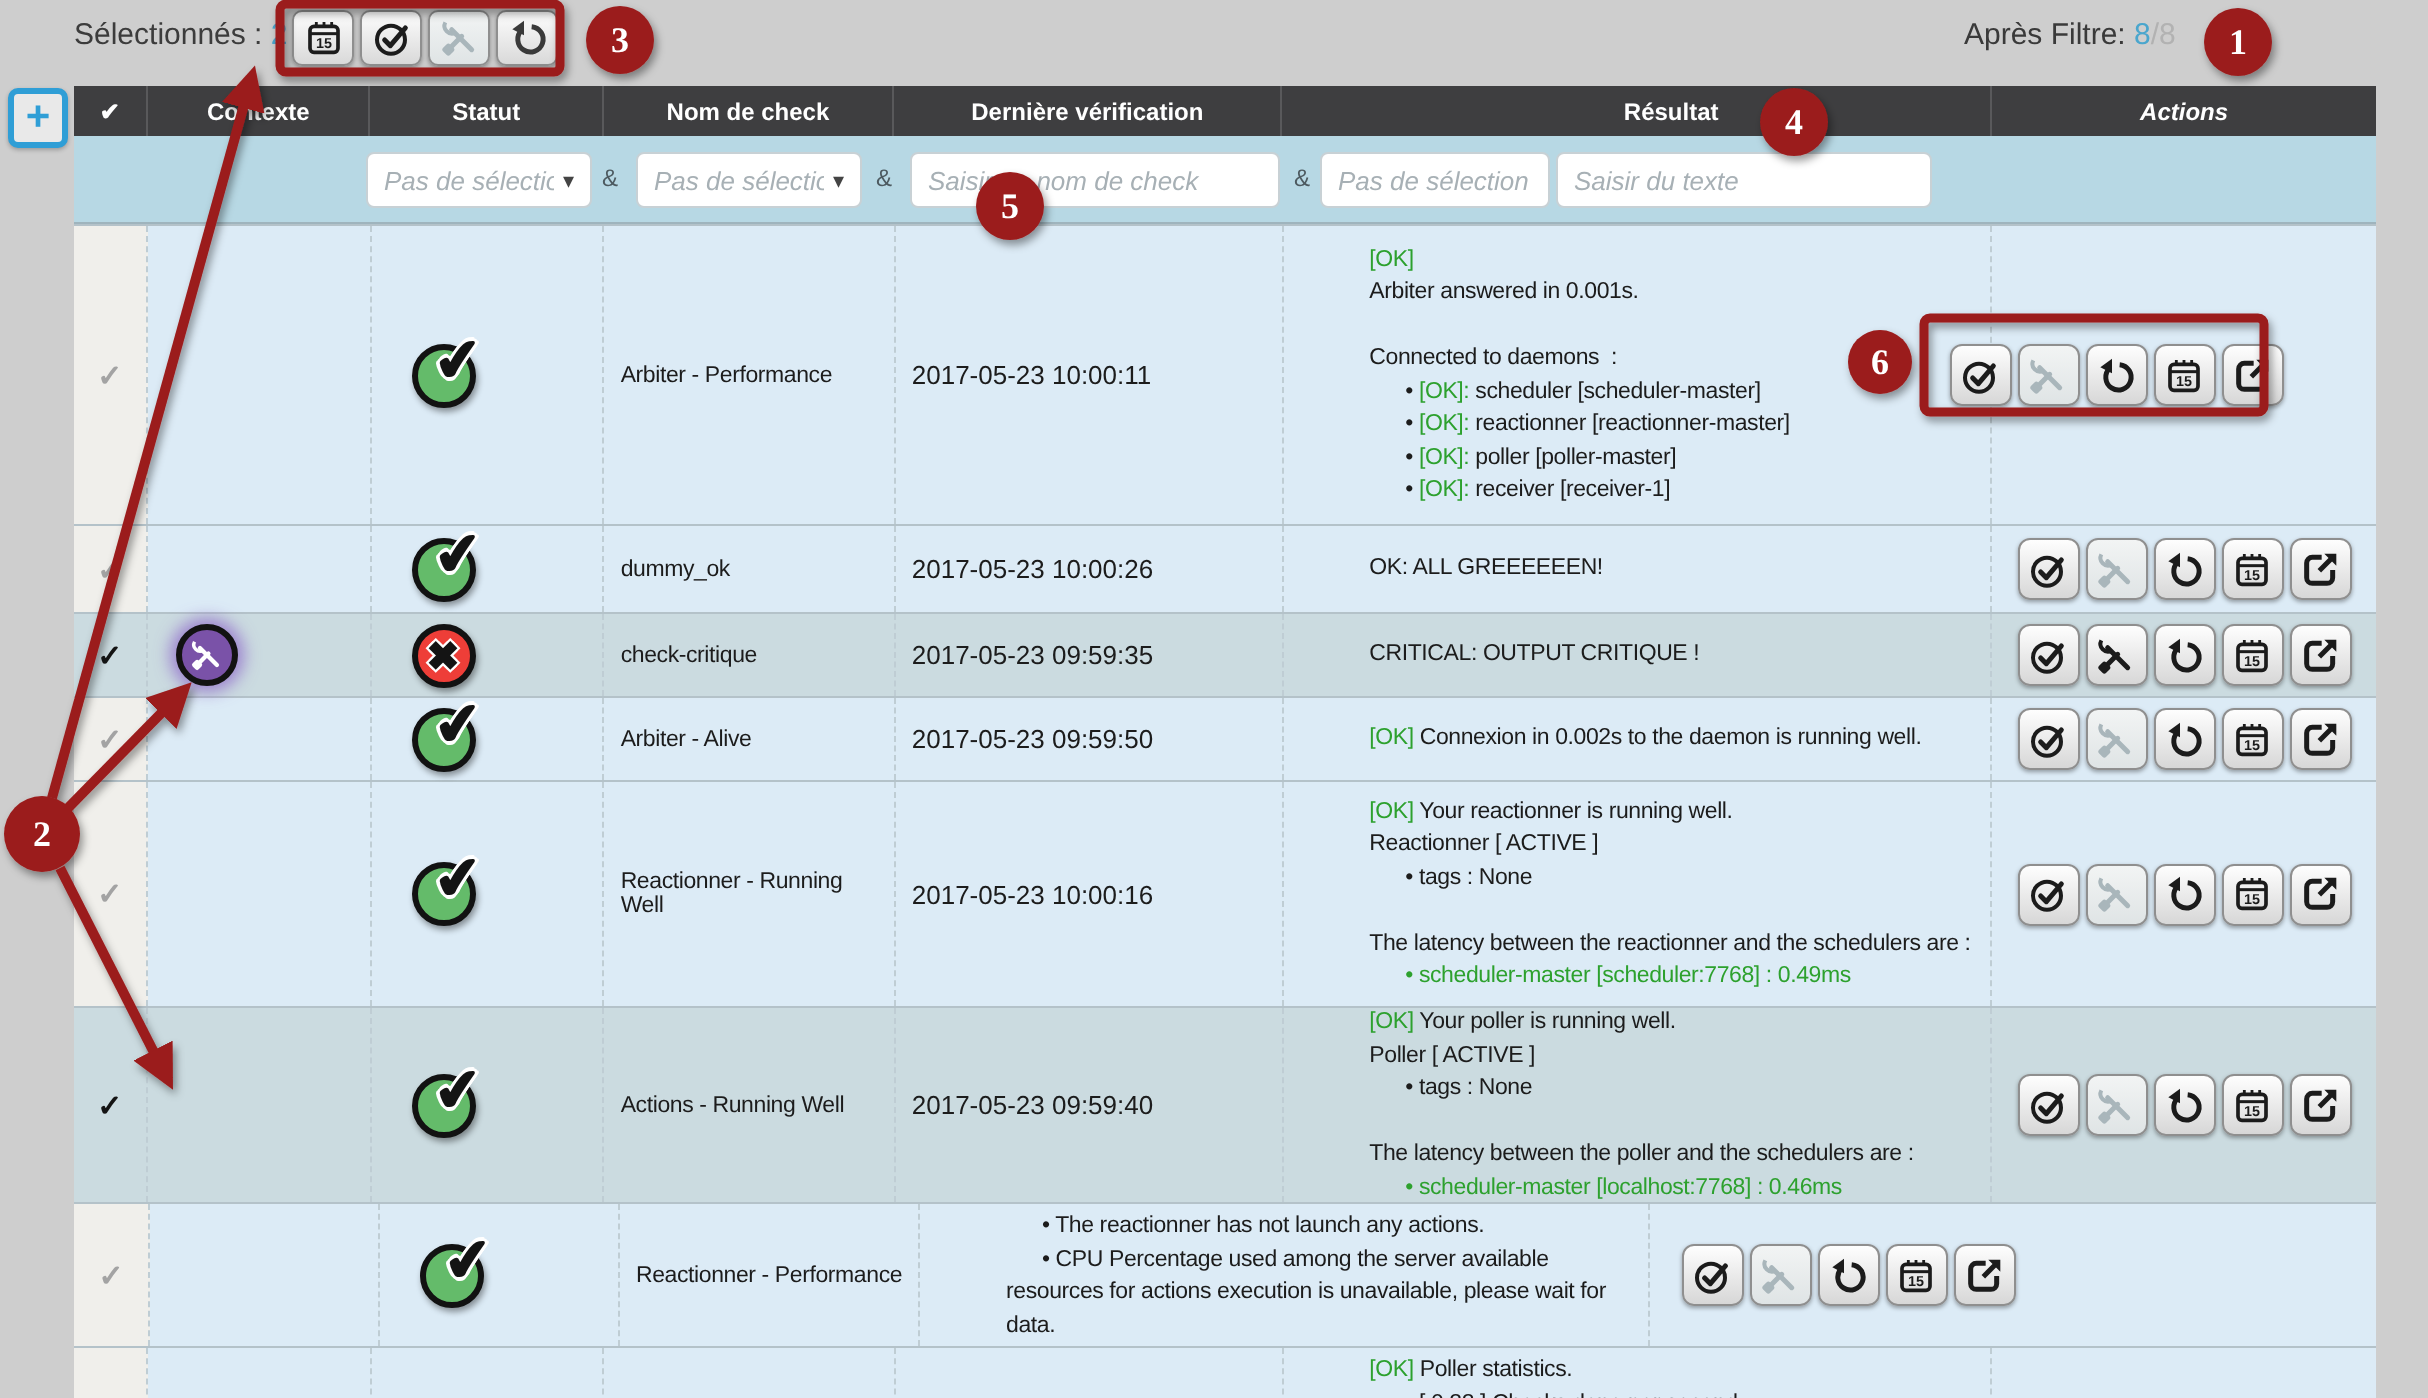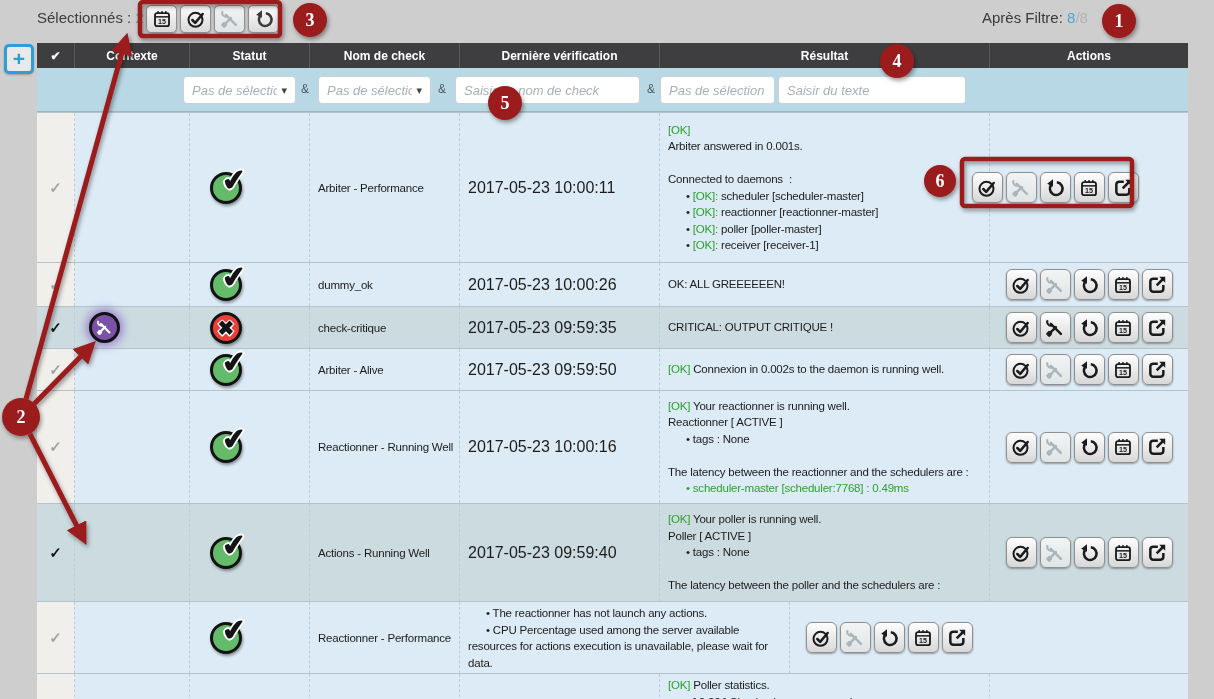--- a/index.html
+++ b/index.html
@@ -40,21 +40,21 @@
   }
   
   .tbl { position:absolute; left:37px; top:43px; width:1151px; }
   .thead { display:flex; background:#3e3e40; height:25px; }
   .th {
     color:#fff; font-size:12px; font-weight:bold; display:flex;
     align-items:center; justify-content:center; border-right:1px solid #59595b;
   }
   .th:last-child { border-right:none; }
   .w-sel{width:38px;} .w-ctx{width:115px;} .w-st{width:120px;}
-  .w-name{width:150px;} .w-date{width:200px;} .w-res{width:330px;} .w-act{width:198px;}
+  .w-name{width:150px;} .w-date{width:200px;} .w-res{width:330px;margin-left:35px;} .w-act{width:198px;font-style:italic;}
   
   .frow { position:relative; height:44px; background:#b7d8e4; border-bottom:1px solid #9fb4bd; }
   .fbox {
     position:absolute; top:8px; height:28px; background:#fff;
     border:1px solid #c8d1d5; border-radius:4px; display:flex; align-items:center;
     padding:0 8px; overflow:hidden; white-space:nowrap; cursor:pointer;
   }
   .fbox .ph { font-style:italic; color:#a7b0b5; font-size:13px; flex:1; overflow:hidden; }
   .fbox .caret { color:#444; font-size:11px; margin-left:4px; }
   .finput {
@@ -70,21 +70,21 @@
   .row.selected { background:#cbdbe0; }
   .cell { border-right:1px dashed #bfcdd4; display:flex; align-items:center; }
   .cell:last-child { border-right:none; }
   .c-sel { justify-content:center; background:#f0efeb; cursor:pointer; }
   .row.selected .c-sel { background:#cbdbe0; }
   .ckmark { font-size:15px; font-weight:bold; color:#a3a3a3; }
   .row.selected .ckmark { color:#141414; }
   .c-ctx { justify-content:flex-start; padding-left:14px; }
   .c-st { justify-content:flex-start; padding-left:20px; }
   .c-name { padding:2px 4px 2px 8px; font-size:11.5px; letter-spacing:-.2px; overflow-wrap:anywhere; }
-  .c-date { padding-left:8px; font-size:16px; }
+  .c-date { padding-left:8px; font-size:13px; }
   .c-res { padding:3px 8px; font-size:11.5px; letter-spacing:-.2px; align-items:flex-start; flex-direction:column; justify-content:center; }
   .rline { white-space:pre-wrap; line-height:16.5px; min-height:16.5px; width:100%; }
   .c-act { justify-content:center; }
   .abar { display:flex; gap:3px; }
   .abar.shift { transform:translateX(-34px); }
   
   .sicon { position:relative; width:32px; height:32px; border-radius:50%;
            border:3px solid #121212; box-shadow:1px 2px 3px rgba(0,0,0,.4); }
   .sicon.ok { background:#64bb6a; }
   .sicon.crit { background:#ee3e38; }
@@ -467,20 +467,21 @@
           </span>
       </div>
       <div class="cell c-name w-name">Actions - Running Well</div>
       <div class="cell c-date w-date">2017-05-23 09:59:40</div>
       <div class="cell c-res w-res">
           <div class="rline"><span style="color: rgb(45, 161, 46);">[OK]</span><span> Your poller is running well.</span></div>
           <div class="rline"><span>Poller [ ACTIVE ]</span></div>
           <div class="rline"><span>      • tags : None</span></div>
           <div class="rline">&nbsp;</div>
           <div class="rline"><span>The latency between the poller and the schedulers are :</span></div>
+          <div class="rline"><span style="color: rgb(45, 161, 46);">      • scheduler-master [localhost:7768] : 0.46ms</span></div>
         </div>
       <div class="cell c-act w-act">
         <div class="abar">
           <button class="abtn">
               <svg>
                 <use href="#i-checkc" xlink:href="#i-checkc"></use>
               </svg>
             </button>
           <button class="abtn disabled">
               <svg>

